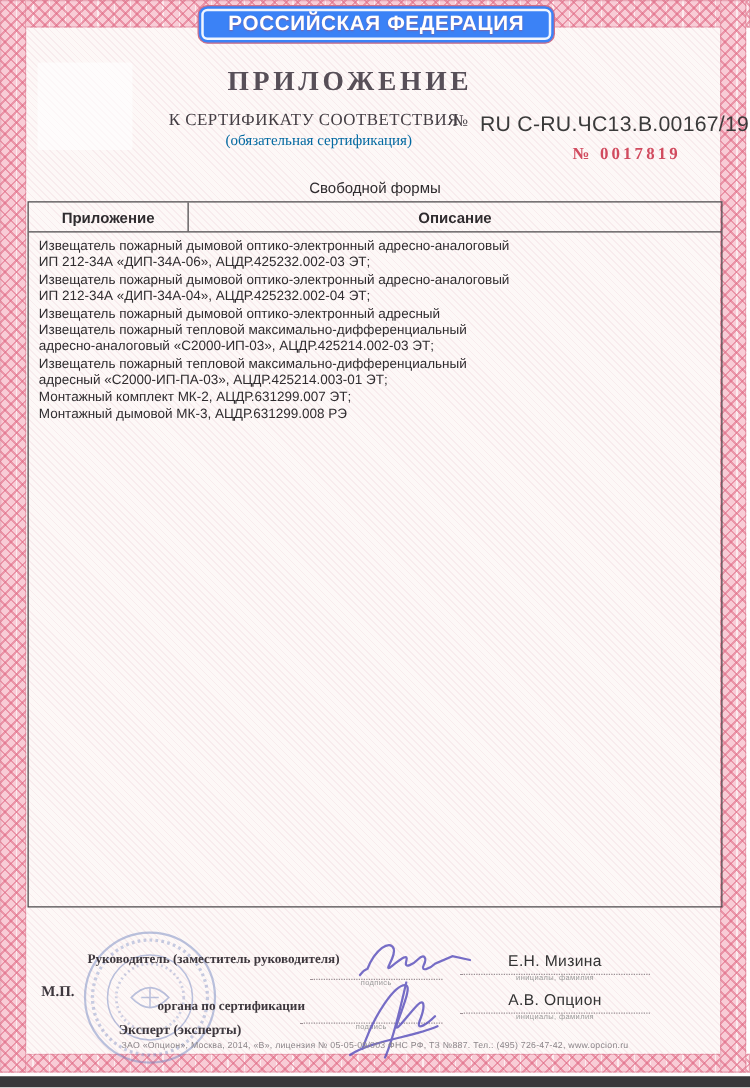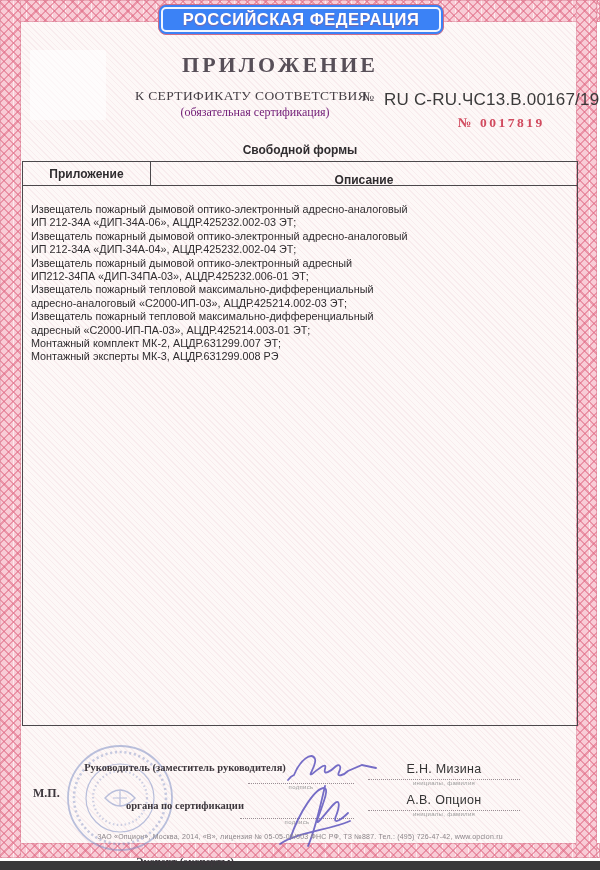--- a/index.html
+++ b/index.html
@@ -58,52 +58,52 @@
     left:0;top:52px;width:560px;text-align:center;
     font-family:"Liberation Serif", serif;font-weight:600;
     font-size:22px;letter-spacing:3px;color:#574f58;
   }
   .subtitle{left:135px;top:88px;font-family:"Liberation Serif", serif;
     font-weight:400;font-size:13.5px;color:#443e44;letter-spacing:.4px;}
   .subtitle-no{left:362px;top:89px;font-family:"Liberation Serif", serif;
     font-size:13px;color:#4a444a;}
   .cert-number{left:384px;top:90px;font-size:17px;color:#3a3a3a;letter-spacing:.2px;}
   .cert-type{left:100px;top:105px;width:310px;text-align:center;
-    font-family:"Liberation Serif", serif;font-size:12px;color:#701a75;}
+    font-family:"Liberation Serif", serif;font-size:12px;color:#0369a1;}
   .blank-number{
     left:458px;top:115px;
     font-family:"Liberation Serif", serif;font-weight:700;
     font-size:13.5px;letter-spacing:2.5px;color:#d14b5f;
   }
   .form-type{left:0;top:143px;width:600px;text-align:center;
-    font-weight:700;font-size:12px;color:#2f2c2f;}
+    font-weight:400;font-size:12px;color:#2f2c2f;}
 
   
   .cert-table{
     left:22px;top:161px;width:556px;height:565px;
     border:1.5px solid #4b484b;box-sizing:border-box;
     display:flex;flex-direction:column;
   }
   .t-header{display:flex;height:23px;border-bottom:1.5px solid #4b484b;}
   .t-body{display:flex;flex:1;}
   .col-left{width:128px;border-right:1px solid #4b484b;box-sizing:border-box;}
-  .col-right{flex:1;margin-top:12px;}
+  .col-right{flex:1;}
   .th{display:flex;align-items:center;justify-content:center;
     font-weight:700;font-size:12px;color:#2f2c2f;}
   .cell-left{padding:6px 5px 0 6px;font-weight:700;font-size:9.5px;
     line-height:11.5px;color:#2f2c2f;}
   .cell-right{padding:5px 6px 0 8px;}
   .desc-line{font-size:10.8px;line-height:13.4px;color:#2f2c2f;white-space:nowrap;}
 
   
   .serif-label{font-family:"Liberation Serif", serif;font-weight:700;color:#3d373d;}
   .mp{left:33px;top:786px;font-size:12px;}
-  .head-role1{left:70px;top:762px;width:230px;text-align:center;font-size:10.5px;}
+  .head-role1{left:70px;top:762px;width:230px;font-size:10.5px;}
   .head-role2{left:70px;top:800px;width:230px;text-align:center;font-size:10.5px;}
-  .expert-role{left:95px;top:818px;width:180px;text-align:center;font-size:11px;margin-top:37px;}
+  .expert-role{left:95px;top:818px;width:180px;text-align:left;font-size:11px;}
 
   .dotline{border-bottom:1px dotted #9a8f94;}
   .sigline1{left:248px;top:765px;width:106px;height:18px;}
   .sigline2{left:240px;top:796px;width:114px;height:22px;}
   .nameline1{left:368px;top:762px;width:152px;height:17px;}
   .nameline2{left:368px;top:793px;width:152px;height:17px;}
   .caption{position:absolute;width:100%;text-align:center;
     font-size:6px;color:#9a9a9a;letter-spacing:.3px;top:100%;margin-top:1px;}
   .sig-name{position:absolute;width:100%;text-align:center;
     font-size:12.5px;color:#333;letter-spacing:.3px;top:0;}
@@ -148,27 +148,26 @@
       <div class="col-left th">Приложение</div>
       <div class="col-right th">Описание</div>
     </div>
     <div class="t-body">
       <div class="col-right cell-right">
         <div class="desc-line">Извещатель пожарный дымовой оптико-электронный адресно-аналоговый</div>
         <div class="desc-line">ИП 212-34А «ДИП-34А-06», АЦДР.425232.002-03 ЭТ;</div>
         <div class="desc-line">Извещатель пожарный дымовой оптико-электронный адресно-аналоговый</div>
         <div class="desc-line">ИП 212-34А «ДИП-34А-04», АЦДР.425232.002-04 ЭТ;</div>
         <div class="desc-line">Извещатель пожарный дымовой оптико-электронный адресный</div>
-        <div class="desc-line">ИП212-34ПА «ДИП-34ПА-03», АЦДР.425232.006-01 ЭТ;</div>
         <div class="desc-line">Извещатель пожарный тепловой максимально-дифференциальный</div>
         <div class="desc-line">адресно-аналоговый «С2000-ИП-03», АЦДР.425214.002-03 ЭТ;</div>
         <div class="desc-line">Извещатель пожарный тепловой максимально-дифференциальный</div>
         <div class="desc-line">адресный «С2000-ИП-ПА-03», АЦДР.425214.003-01 ЭТ;</div>
         <div class="desc-line">Монтажный комплект МК-2, АЦДР.631299.007 ЭТ;</div>
-        <div class="desc-line">Монтажный эксперты МК-3, АЦДР.631299.008 РЭ</div>
+        <div class="desc-line">Монтажный дымовой МК-3, АЦДР.631299.008 РЭ</div>
       </div>
     </div>
   </div>
 
   <svg class="abs stamp-svg" width="130" height="118" viewBox="0 0 130 118">
     <g fill="none" stroke="#7789c2" opacity="0.5">
       <circle cx="65" cy="58" r="52" stroke-width="1.8"></circle>
       <circle cx="65" cy="58" r="46" stroke-width="2.6" stroke-dasharray="2.2 2.6" opacity="0.8"></circle>
       <circle cx="65" cy="58" r="34" stroke-width="1.2"></circle>
       <circle cx="65" cy="58" r="27" stroke-width="2.2" stroke-dasharray="1.6 2.4" opacity="0.7"></circle>

